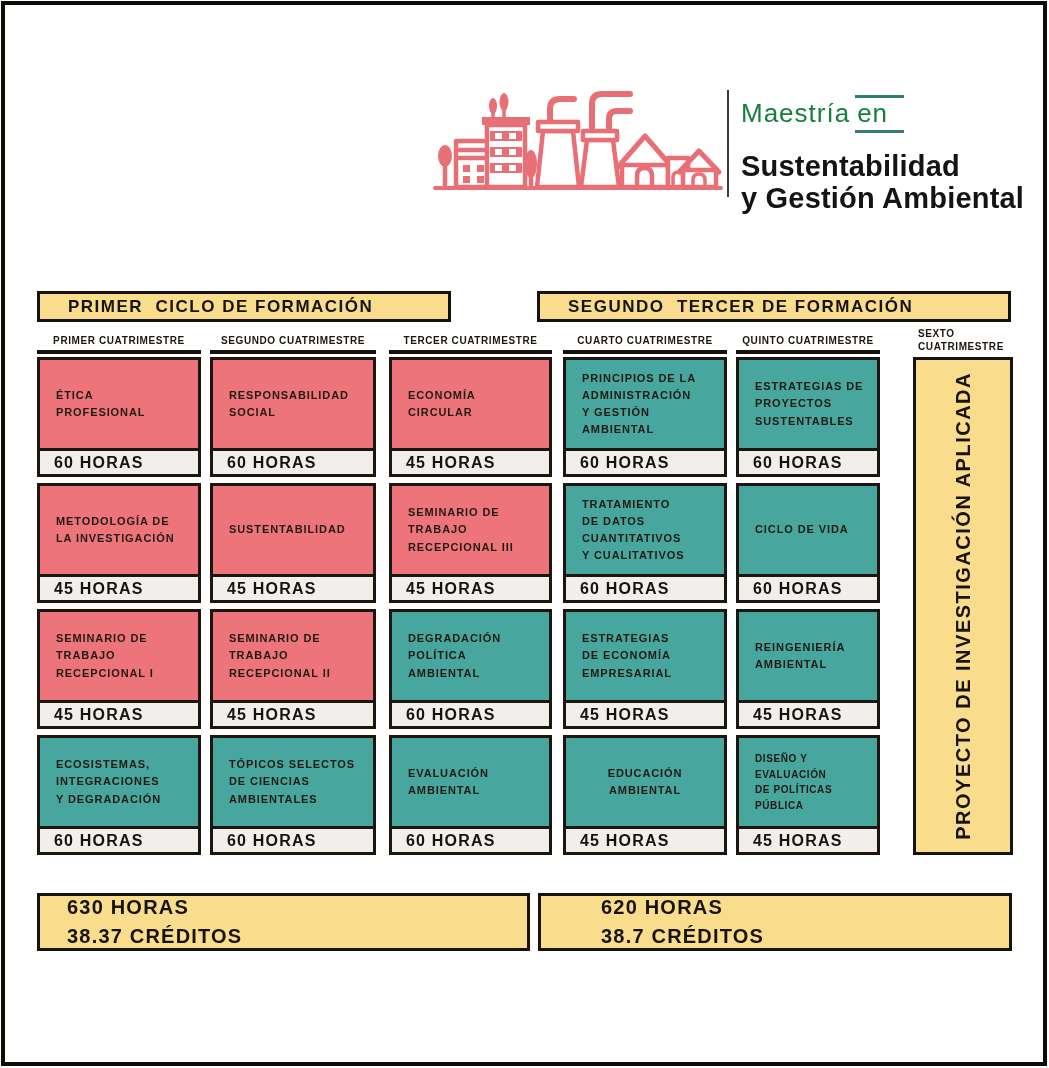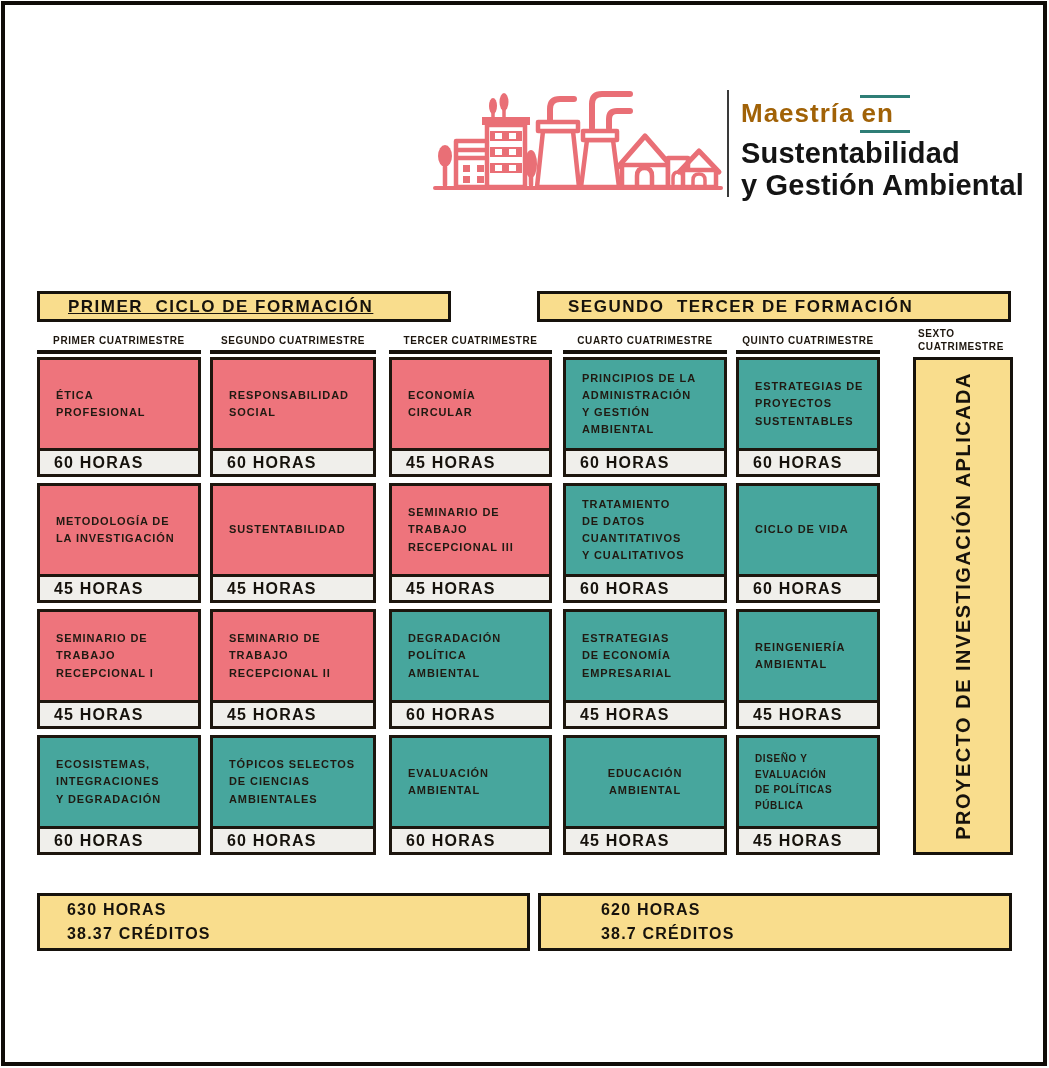--- a/index.html
+++ b/index.html
@@ -5,28 +5,28 @@
   * { box-sizing: border-box; margin: 0; padding: 0; }
   html,body { background:#fff; }
   body { font-family: "Liberation Sans", sans-serif; color:#1d160e; }
   .page { position:relative; width:1049px; height:1068px; background:#ffffff; overflow:hidden; }
   .outer-frame { position:absolute; left:1px; top:1px; width:1046px; height:1065px; border:4px solid #0f0c08; }
 
   
   .logo-art { position:absolute; left:432px; top:84px; width:292px; height:112px; }
   .logo-divider { position:absolute; left:727px; top:90px; width:2px; height:107px; background:#3a3a3a; }
   .logo-text { position:absolute; left:741px; top:95px; }
-  .logo-line1 { font-size:26px; font-weight:bold; letter-spacing:1px; color:#a16207; margin-bottom:5px; }
+  .logo-line1 { font-size:26px; font-weight:normal; letter-spacing:1px; color:#15803d; margin-bottom:18px; }
   .logo-line1 .hl { display:inline-block; border-top:3px solid #2e7e76; border-bottom:3px solid #2e7e76; padding:0 16px 1px 2px; margin-left:5px; }
   .logo-line2, .logo-line3 { font-size:29px; font-weight:bold; letter-spacing:0.2px; color:#141414; line-height:1.1; }
 
   
   .cycle-bar { position:absolute; top:291px; height:31px; background:#f9dd8d; border:3.5px solid #16120c;
                display:flex; align-items:center; padding-left:28px; }
-  .cycle-bar.c1 { left:37px; width:414px;text-decoration:underline; }
+  .cycle-bar.c1 { left:37px; width:414px; }
   .cycle-bar.c2 { left:537px; width:474px; }
   .cycle-label { font-size:17px; font-weight:bold; letter-spacing:1.5px; white-space:pre; color:#16120c; }
 
   
   .column { position:absolute; top:330px; }
   .column.c1 { left:37px;  width:164px; }
   .column.c2 { left:210px; width:166px; }
   .column.c3 { left:389px; width:163px; }
   .column.c4 { left:563px; width:164px; }
   .column.c5 { left:736px; width:144px; }
@@ -53,21 +53,21 @@
               background:#f9dd8d; border:3.5px solid #16120c;
               display:flex; align-items:center; justify-content:center; }
   .capstone-text { writing-mode:vertical-rl; transform:rotate(180deg);
                    font-size:20px; font-weight:bold; letter-spacing:1.5px; color:#16120c; }
 
   
   .total-bar { position:absolute; top:893px; height:58px; background:#f9dd8d; border:3.5px solid #16120c;
                display:flex; flex-direction:column; justify-content:center; gap:2px; }
   .total-bar.t1 { left:37px;  width:493px; padding-left:27px; }
   .total-bar.t2 { left:538px; width:474px; padding-left:60px; }
-  .total-line { font-size:16px; font-weight:bold; letter-spacing:1.2px; color:#16120c; line-height:1.35; }
+  .total-line { font-size:20px; font-weight:bold; letter-spacing:1.2px; color:#16120c; line-height:1.35; }
 </style>
 </head>
 <body>
 
 <div class="page">
   <div class="outer-frame"></div>
 
   <svg class="logo-art" viewBox="0 0 292 112" fill="none" stroke="#E96F76" stroke-width="4.5" stroke-linecap="round" stroke-linejoin="round">
 
     <path d="M118,40 L118,25 Q118,15 128,15 L142,15" stroke-width="6"></path>

